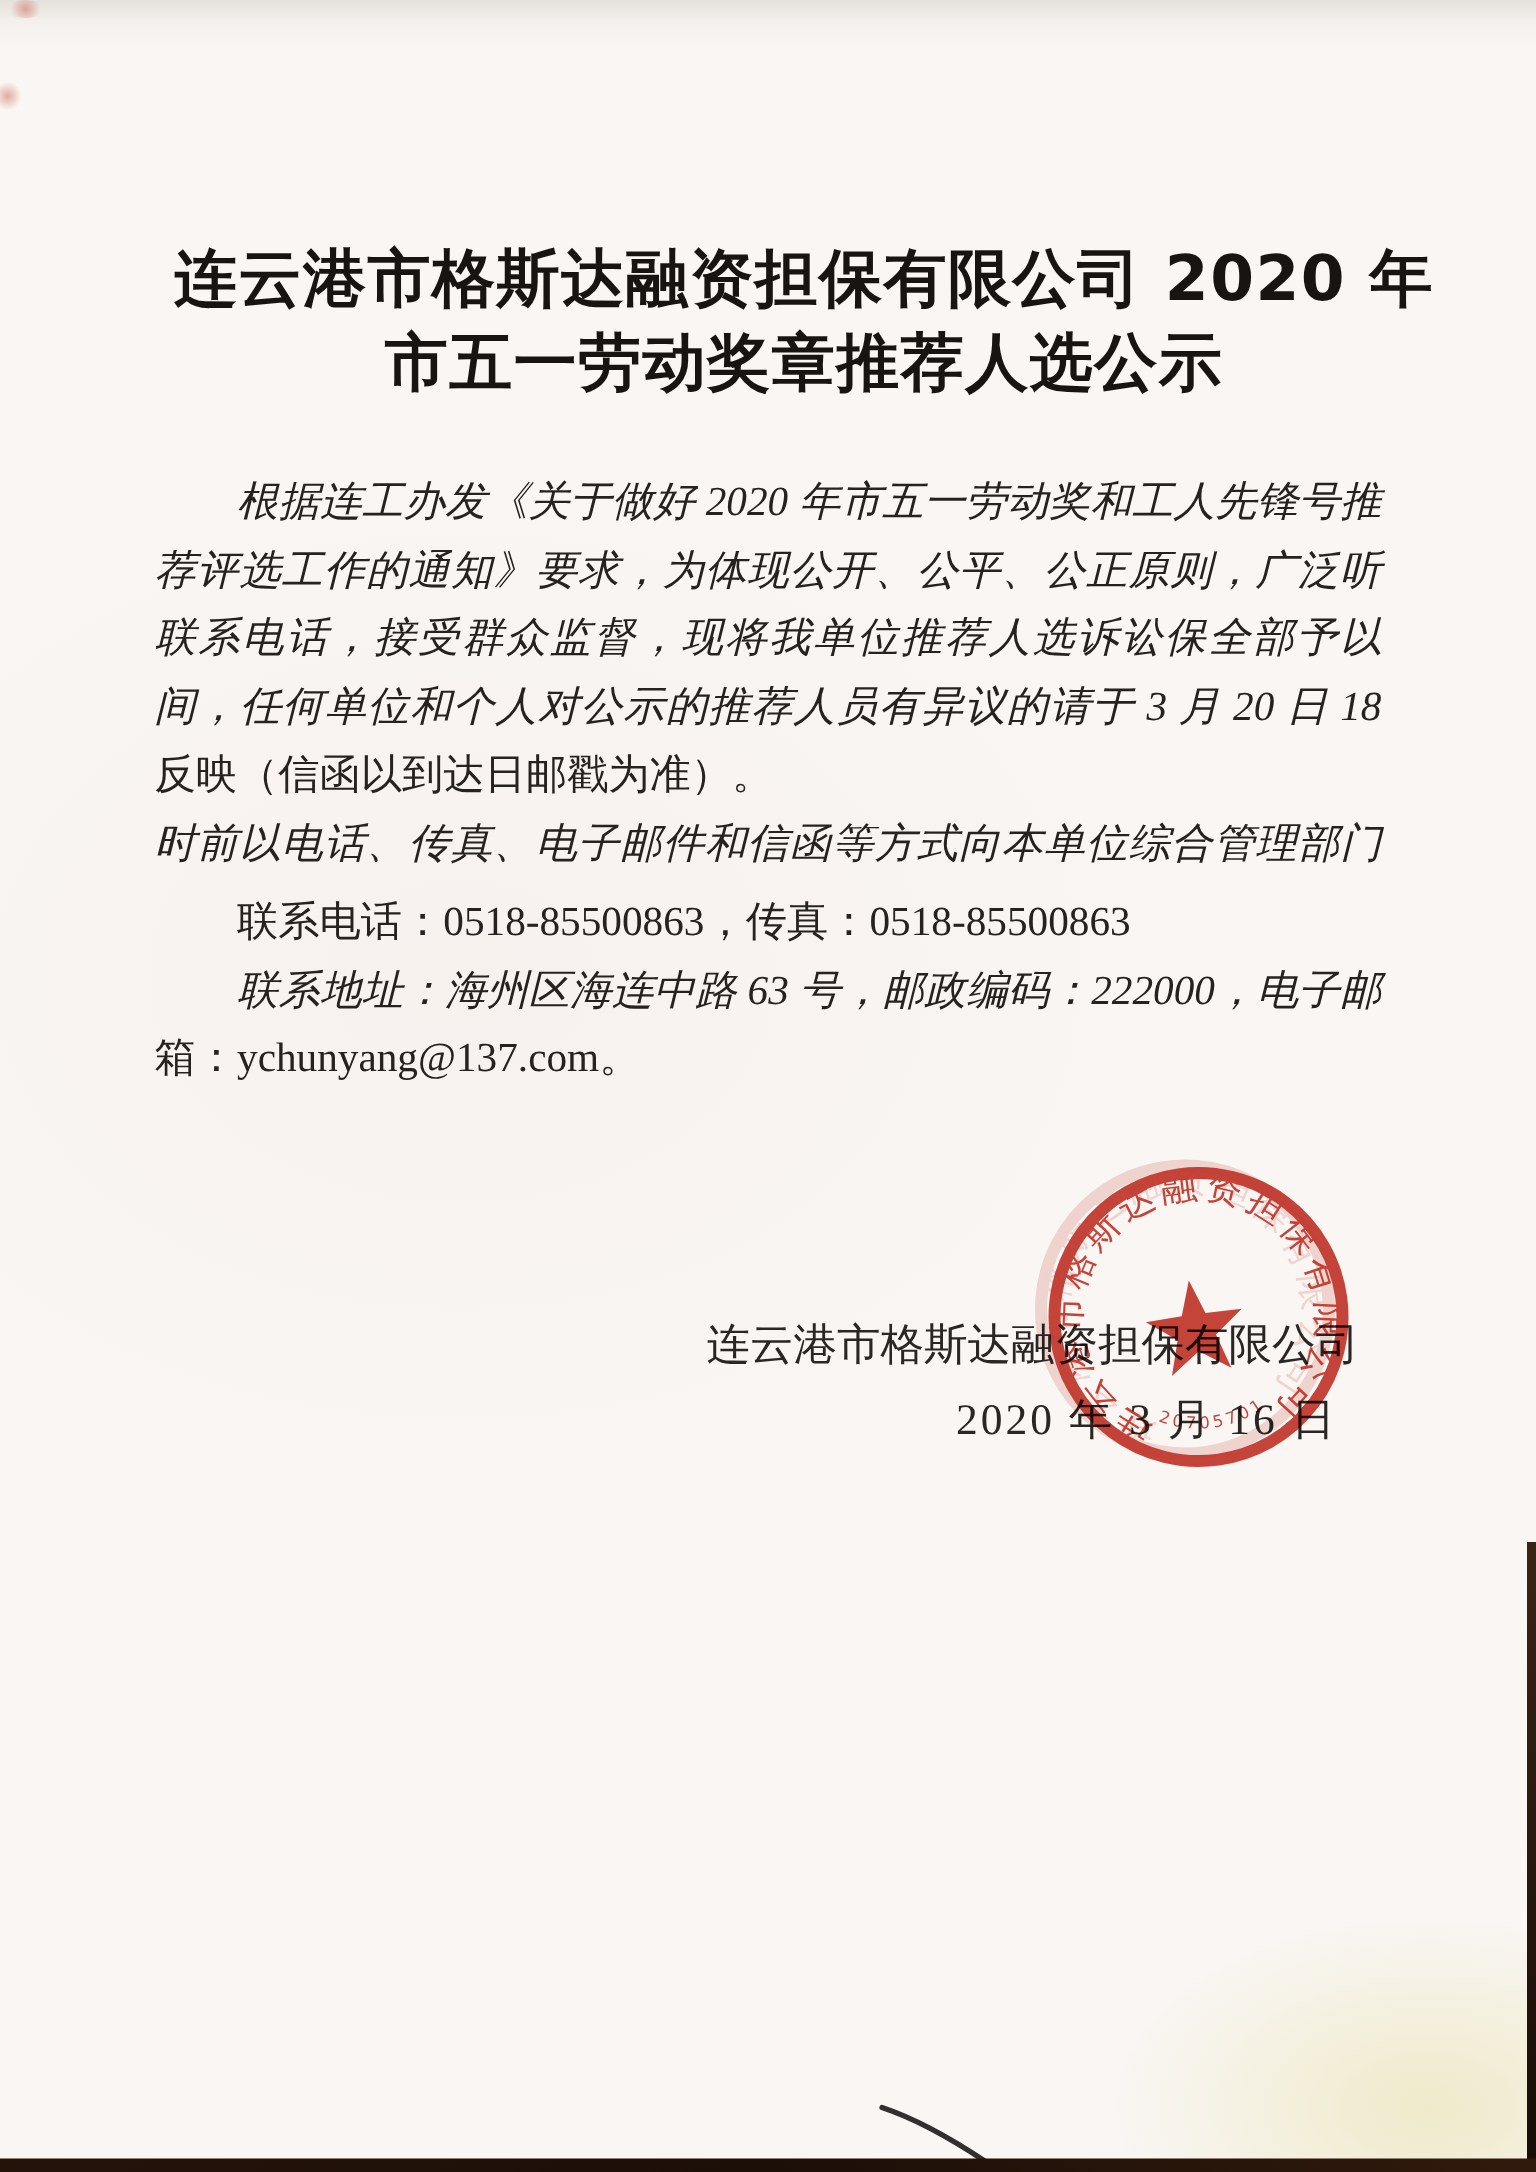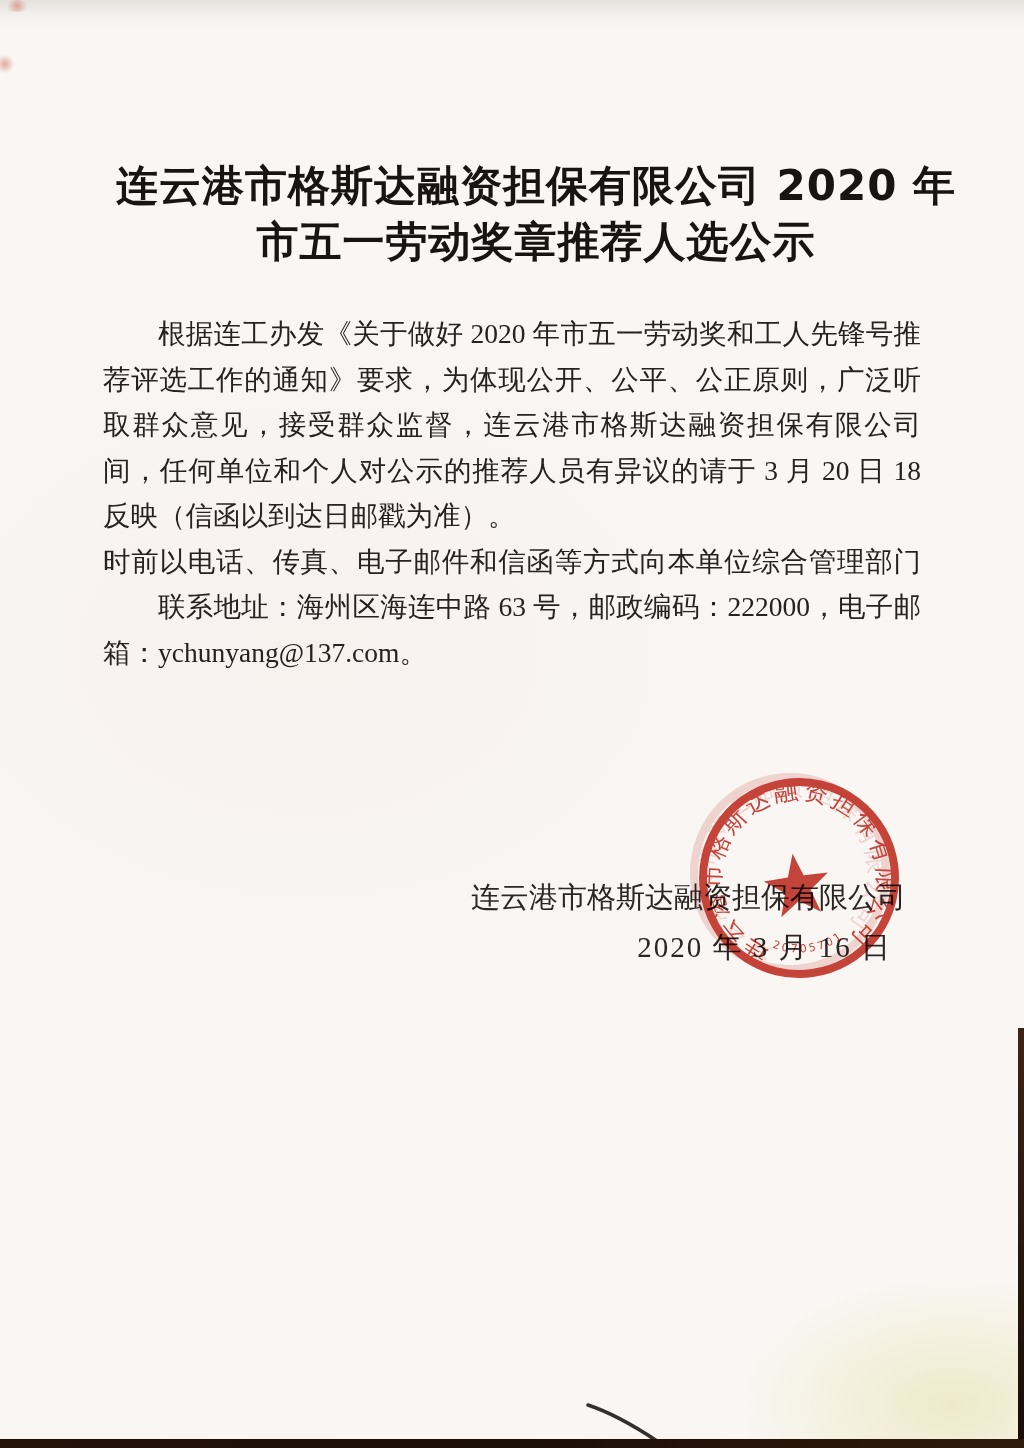--- a/index.html
+++ b/index.html
@@ -43,21 +43,21 @@
     color:#171412; letter-spacing:1px;padding-left:24px;
   }
 
   
   .doc-body {
     position:absolute; top:311px; left:103px; width:818px;
     font-size:27.5px; line-height:45.5px;
     color:#262220;
   }
   .line { width:818px; }
-  .line.j { text-align:justify; text-align-last:justify; }
+  .line.j { text-align:justify; text-align-last:justify;font-style:italic; }
   .line.indent { text-indent:55px; }
   .para2 { margin-top:7px; }
 
   
   .signature {
     position:absolute; top:872px; right:118px;
     text-align:right; font-size:29px; line-height:50px;
     color:#2a2624;
   }
   .signature .date { padding-right:14px; letter-spacing:2px; }
@@ -78,24 +78,25 @@
   <div class="smudge s2"></div>
 
   <div class="title">
     <div>连云港市格斯达融资担保有限公司 2020 年</div>
     <div>市五一劳动奖章推荐人选公示</div>
   </div>
 
   <div class="doc-body">
     <div class="line j indent">根据连工办发《关于做好 2020 年市五一劳动奖和工人先锋号推</div>
     <div class="line j">荐评选工作的通知》要求，为体现公开、公平、公正原则，广泛听</div>
-    <div class="line j">取群众意见，接受群众监督，连云港市格斯达融资担保有限公司</div>
+    <div class="line j">联系电话，接受群众监督，现将我单位推荐人选诉讼保全部予以</div>
     <div class="line j">间，任何单位和个人对公示的推荐人员有异议的请于 3 月 20 日 18</div>
     <div class="line">反映（信函以到达日邮戳为准）。</div>
     <div class="line j">时前以电话、传真、电子邮件和信函等方式向本单位综合管理部门</div>
+    <div class="line indent para2">联系电话：0518-85500863，传真：0518-85500863</div>
     <div class="line j indent">联系地址：海州区海连中路 63 号，邮政编码：222000，电子邮</div>
     <div class="line">箱：ychunyang@137.com。</div>
   </div>
 
   <div class="signature">
     <div class="company">连云港市格斯达融资担保有限公司</div>
     <div class="date">2020 年 3 月 16 日</div>
   </div>
 
   <svg class="seal" viewBox="-110 -110 220 220">

